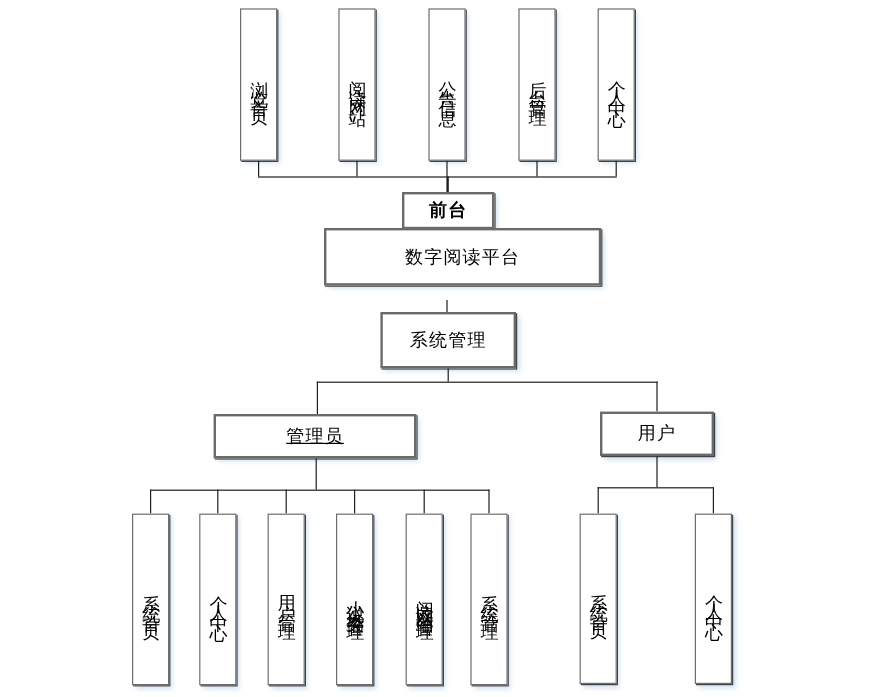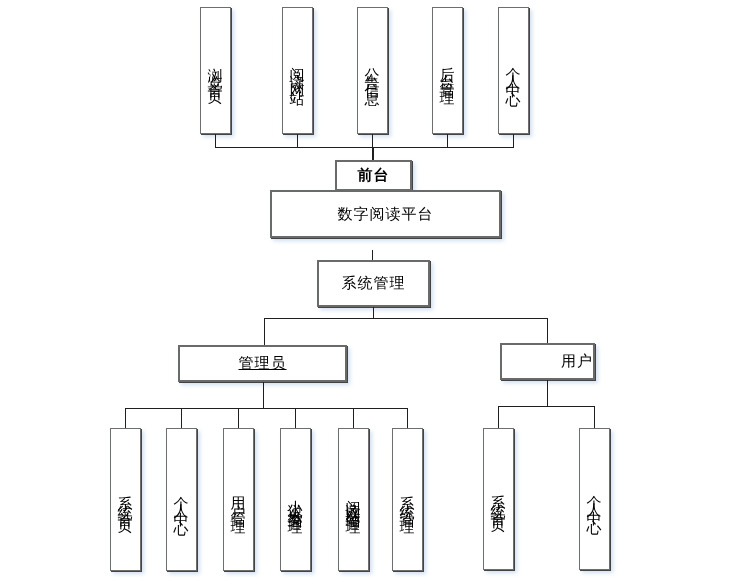--- a/index.html
+++ b/index.html
@@ -93,21 +93,21 @@
 
   <div class="line" style="left:373px; top:307px; width:1px; height:11px;"></div>
   <div class="line" style="left:264px; top:318px; width:284px; height:1px;"></div>
   <div class="line" style="left:264px; top:318px; width:1px; height:27px;"></div>
   <div class="line" style="left:547px; top:318px; width:1px; height:25px;"></div>
 
   <div class="box hbox" style="left:178px; top:345px; width:169px; height:37px;text-decoration:underline;">
     <span>管理员</span>
   </div>
 
-  <div class="box hbox" style="left:500px; top:343px; width:95px; height:37px;justify-content:flex-end;">
+  <div class="box hbox" style="left:500px; top:343px; width:95px; height:37px;">
     <span>用户</span>
   </div>
 
   <div class="line" style="left:263px; top:382px; width:1px; height:26px;"></div>
   <div class="line" style="left:125px; top:408px; width:283px; height:1px;"></div>
   <div class="line" style="left:125px; top:408px; width:1px; height:20px;"></div>
   <div class="line" style="left:181px; top:408px; width:1px; height:20px;"></div>
   <div class="line" style="left:238px; top:408px; width:1px; height:20px;"></div>
   <div class="line" style="left:295px; top:408px; width:1px; height:20px;"></div>
   <div class="line" style="left:353px; top:408px; width:1px; height:20px;"></div>

